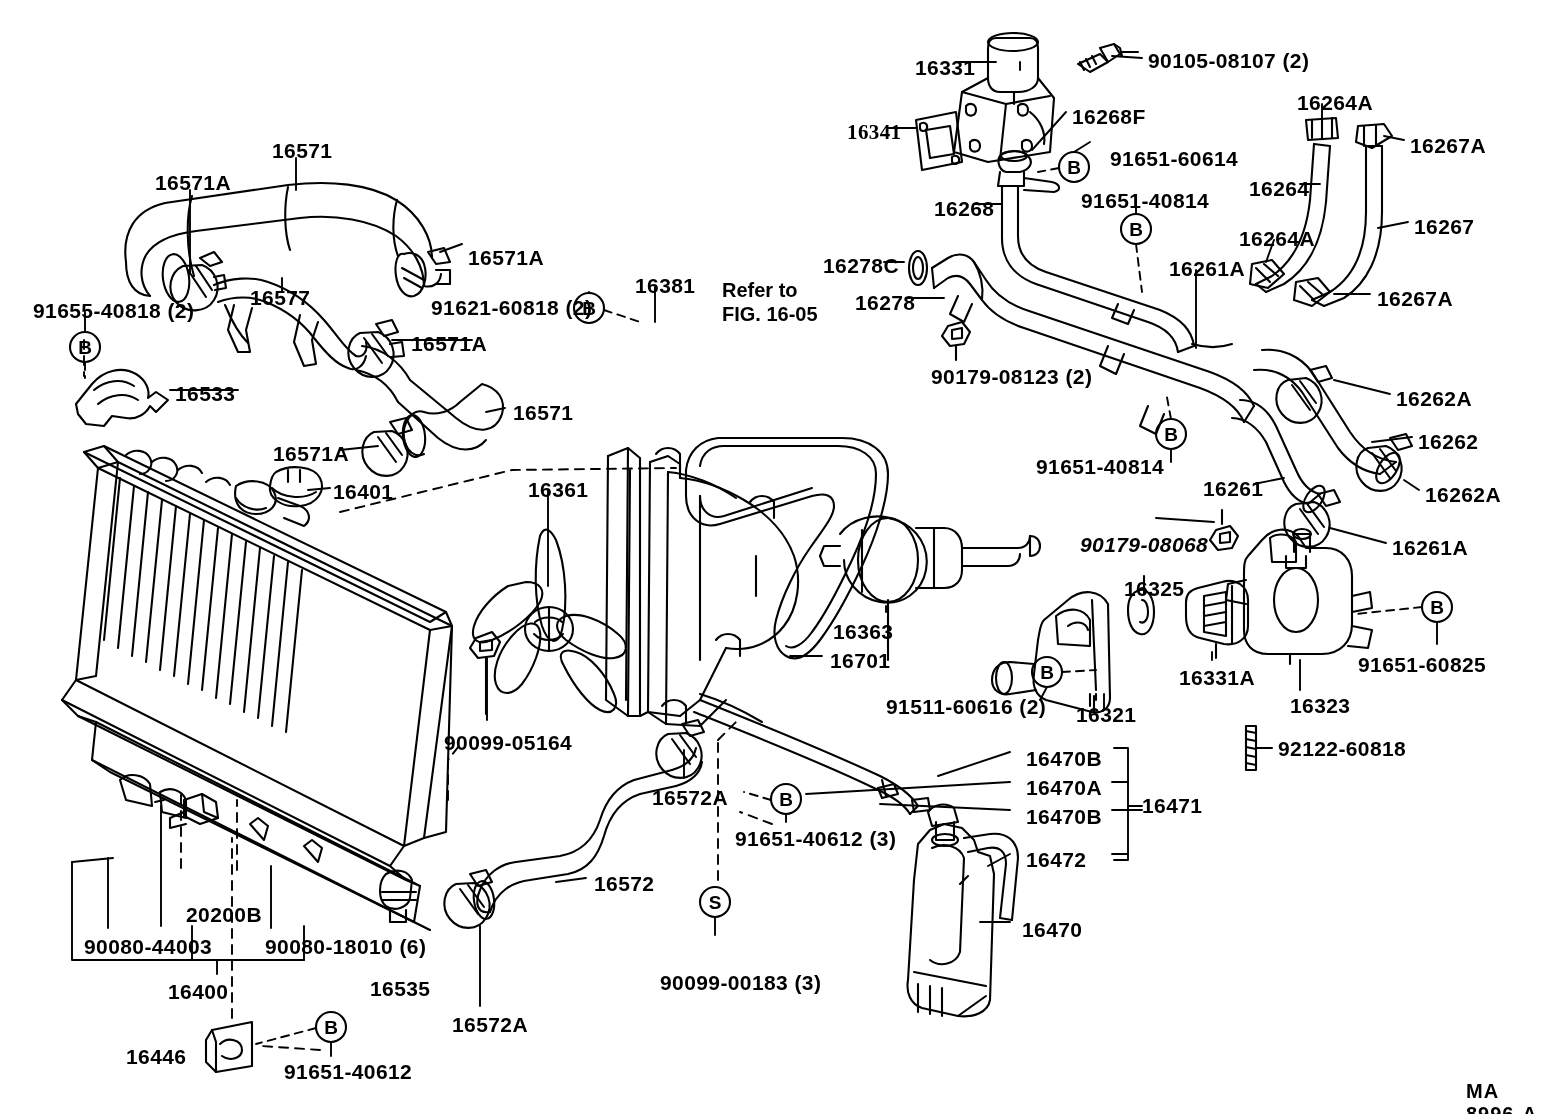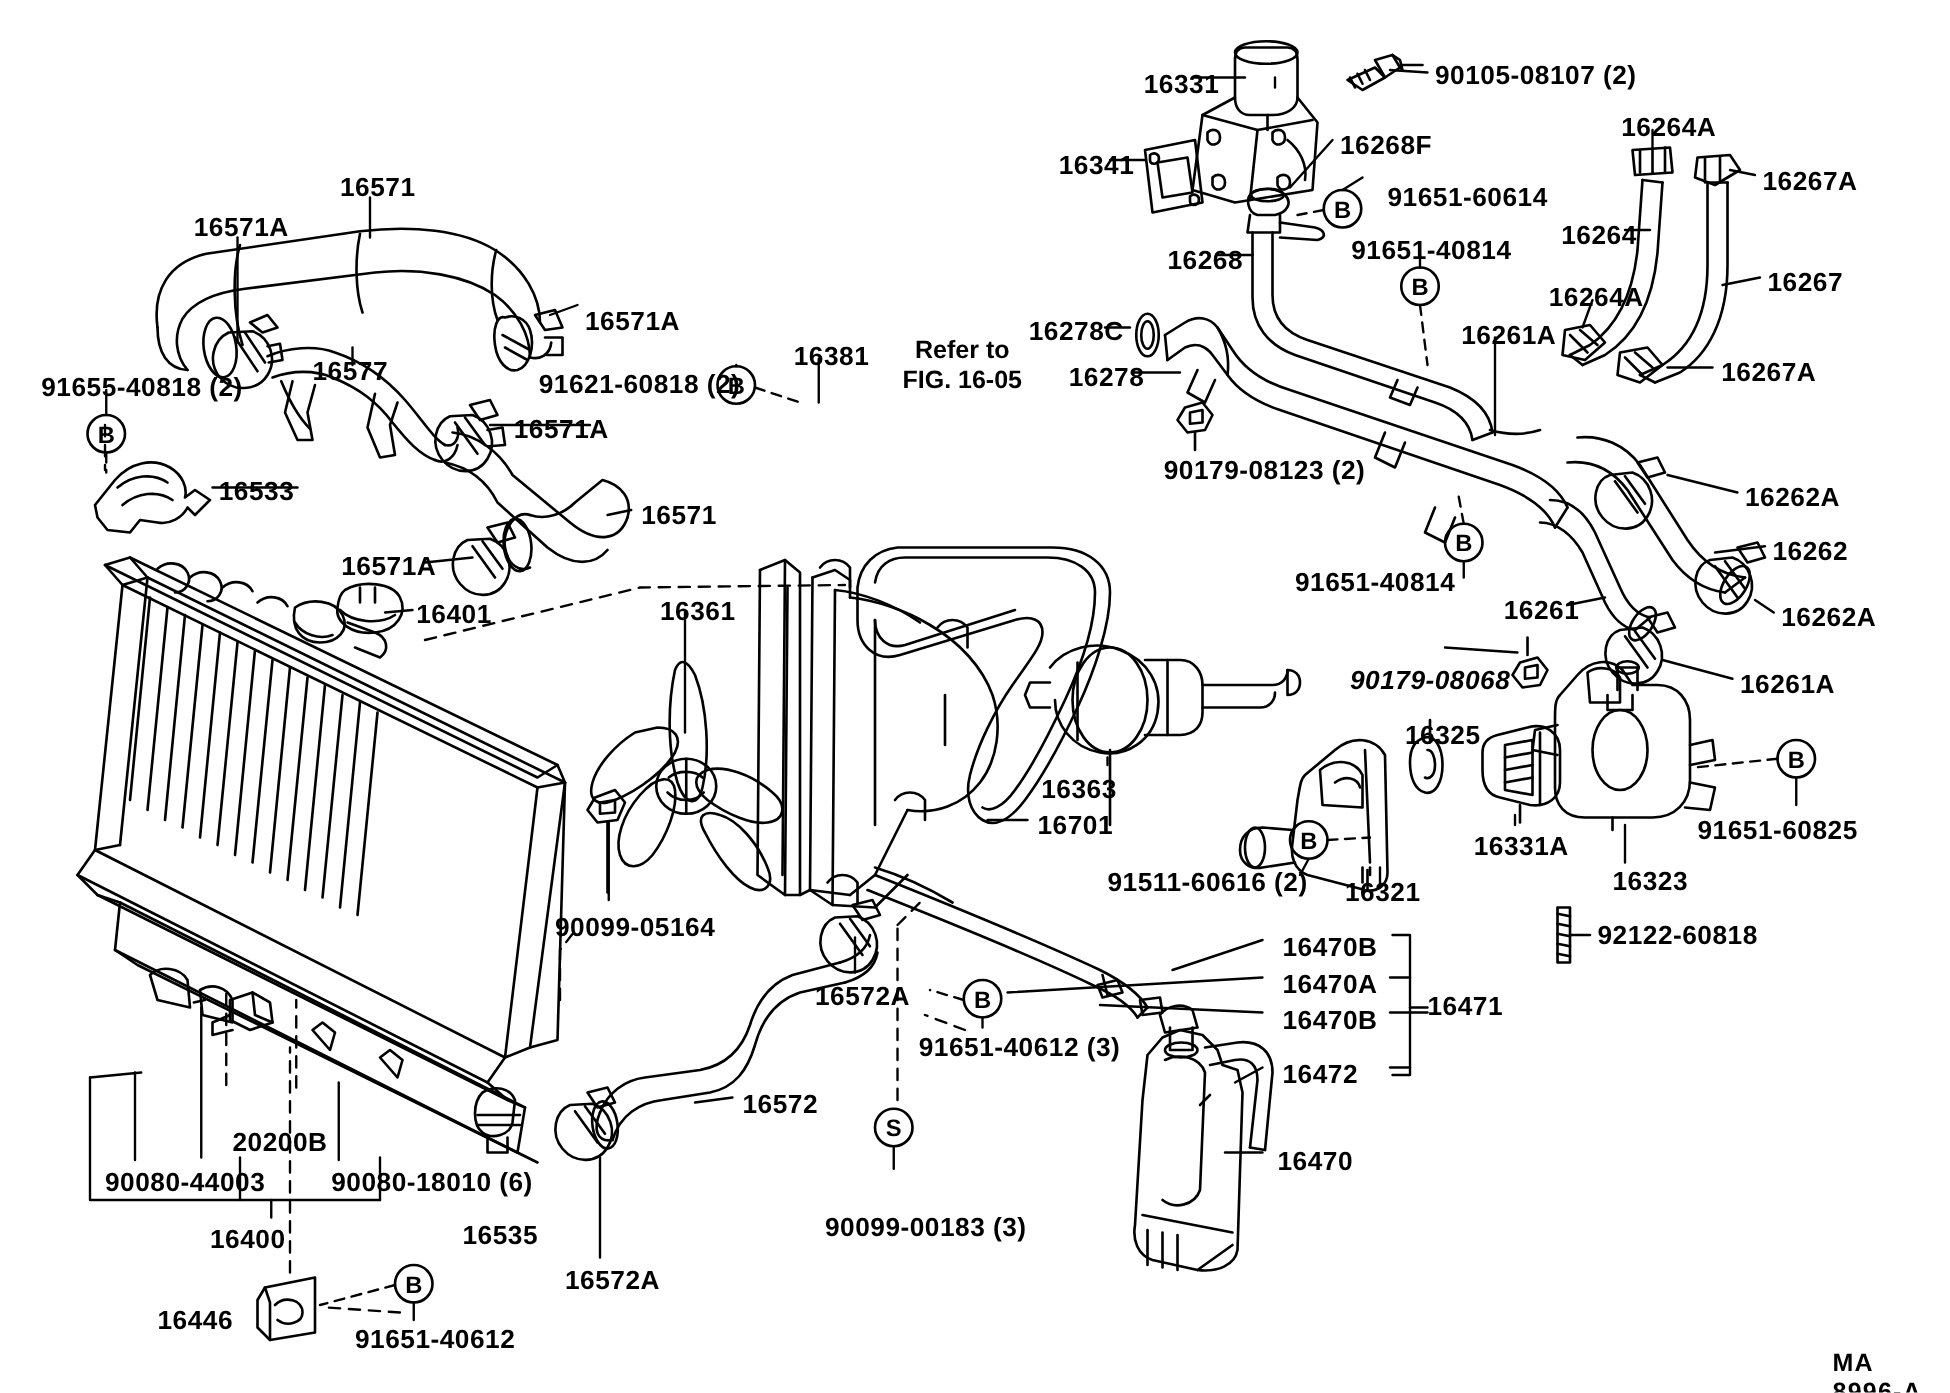--- a/index.html
+++ b/index.html
@@ -613,21 +613,21 @@
       <text x="1074" y="174" text-anchor="middle" font-family="&quot;Liberation Sans&quot;, sans-serif" font-size="19" font-weight="bold" fill="#000" stroke="none">B</text>
       <text x="1136" y="236" text-anchor="middle" font-family="&quot;Liberation Sans&quot;, sans-serif" font-size="19" font-weight="bold" fill="#000" stroke="none">B</text>
       <text x="1171" y="441" text-anchor="middle" font-family="&quot;Liberation Sans&quot;, sans-serif" font-size="19" font-weight="bold" fill="#000" stroke="none">B</text>
       <text x="1437" y="614" text-anchor="middle" font-family="&quot;Liberation Sans&quot;, sans-serif" font-size="19" font-weight="bold" fill="#000" stroke="none">B</text>
       <text x="1047" y="679" text-anchor="middle" font-family="&quot;Liberation Sans&quot;, sans-serif" font-size="19" font-weight="bold" fill="#000" stroke="none">B</text>
       <text x="786" y="806" text-anchor="middle" font-family="&quot;Liberation Sans&quot;, sans-serif" font-size="19" font-weight="bold" fill="#000" stroke="none">B</text>
       <text x="331" y="1034" text-anchor="middle" font-family="&quot;Liberation Sans&quot;, sans-serif" font-size="19" font-weight="bold" fill="#000" stroke="none">B</text>
       <text x="715" y="909" text-anchor="middle" font-family="&quot;Liberation Sans&quot;, sans-serif" font-size="19" font-weight="bold" fill="#000" stroke="none">S</text>
     </svg>
 
-  <div class="refbox" style="left: 722px; top: 268px; text-align: center;">
+  <div class="refbox" style="left: 722px; top: 278px;">
     <span>Refer to</span><br>
     <span>FIG. 16-05</span>
   </div>
 
   <div class="code" style="left: 1466px; top: 1080px;">MA  8996-A</div>
 
   <div id="labels">
       <div class="lbl" style="left: 272px; top: 140px;">16571</div>
       <div class="lbl" style="left: 155px; top: 172px;">16571A</div>
       <div class="lbl" style="left: 468px; top: 247px;">16571A</div>
@@ -651,21 +651,21 @@
       <div class="lbl" style="left: 660px; top: 943px; margin-top: 29px;">90099-00183 (3)</div>
       <div class="lbl" style="left: 186px; top: 904px;">20200B</div>
       <div class="lbl" style="left: 84px; top: 936px;">90080-44003</div>
       <div class="lbl" style="left: 265px; top: 936px;">90080-18010 (6)</div>
       <div class="lbl" style="left: 168px; top: 981px;">16400</div>
       <div class="lbl" style="left: 370px; top: 978px;">16535</div>
       <div class="lbl" style="left: 126px; top: 1046px;">16446</div>
       <div class="lbl" style="left: 284px; top: 1061px;">91651-40612</div>
       <div class="lbl" style="left: 915px; top: 57px;">16331</div>
       <div class="lbl" style="left: 1148px; top: 50px;">90105-08107 (2)</div>
-      <div class="lbl" style="left: 847px; top: 122px;">16341</div>
+      <div class="lbl" style="left: 847px; top: 122px; font-family: Liberation Serif, serif;">16341</div>
       <div class="lbl" style="left: 1072px; top: 106px;">16268F</div>
       <div class="lbl" style="left: 1110px; top: 148px;">91651-60614</div>
       <div class="lbl" style="left: 1081px; top: 190px;">91651-40814</div>
       <div class="lbl" style="left: 934px; top: 198px;">16268</div>
       <div class="lbl" style="left: 1297px; top: 92px;">16264A</div>
       <div class="lbl" style="left: 1410px; top: 135px;">16267A</div>
       <div class="lbl" style="left: 1249px; top: 178px;">16264</div>
       <div class="lbl" style="left: 1414px; top: 216px;">16267</div>
       <div class="lbl" style="left: 1239px; top: 228px;">16264A</div>
       <div class="lbl" style="left: 1169px; top: 258px;">16261A</div>

